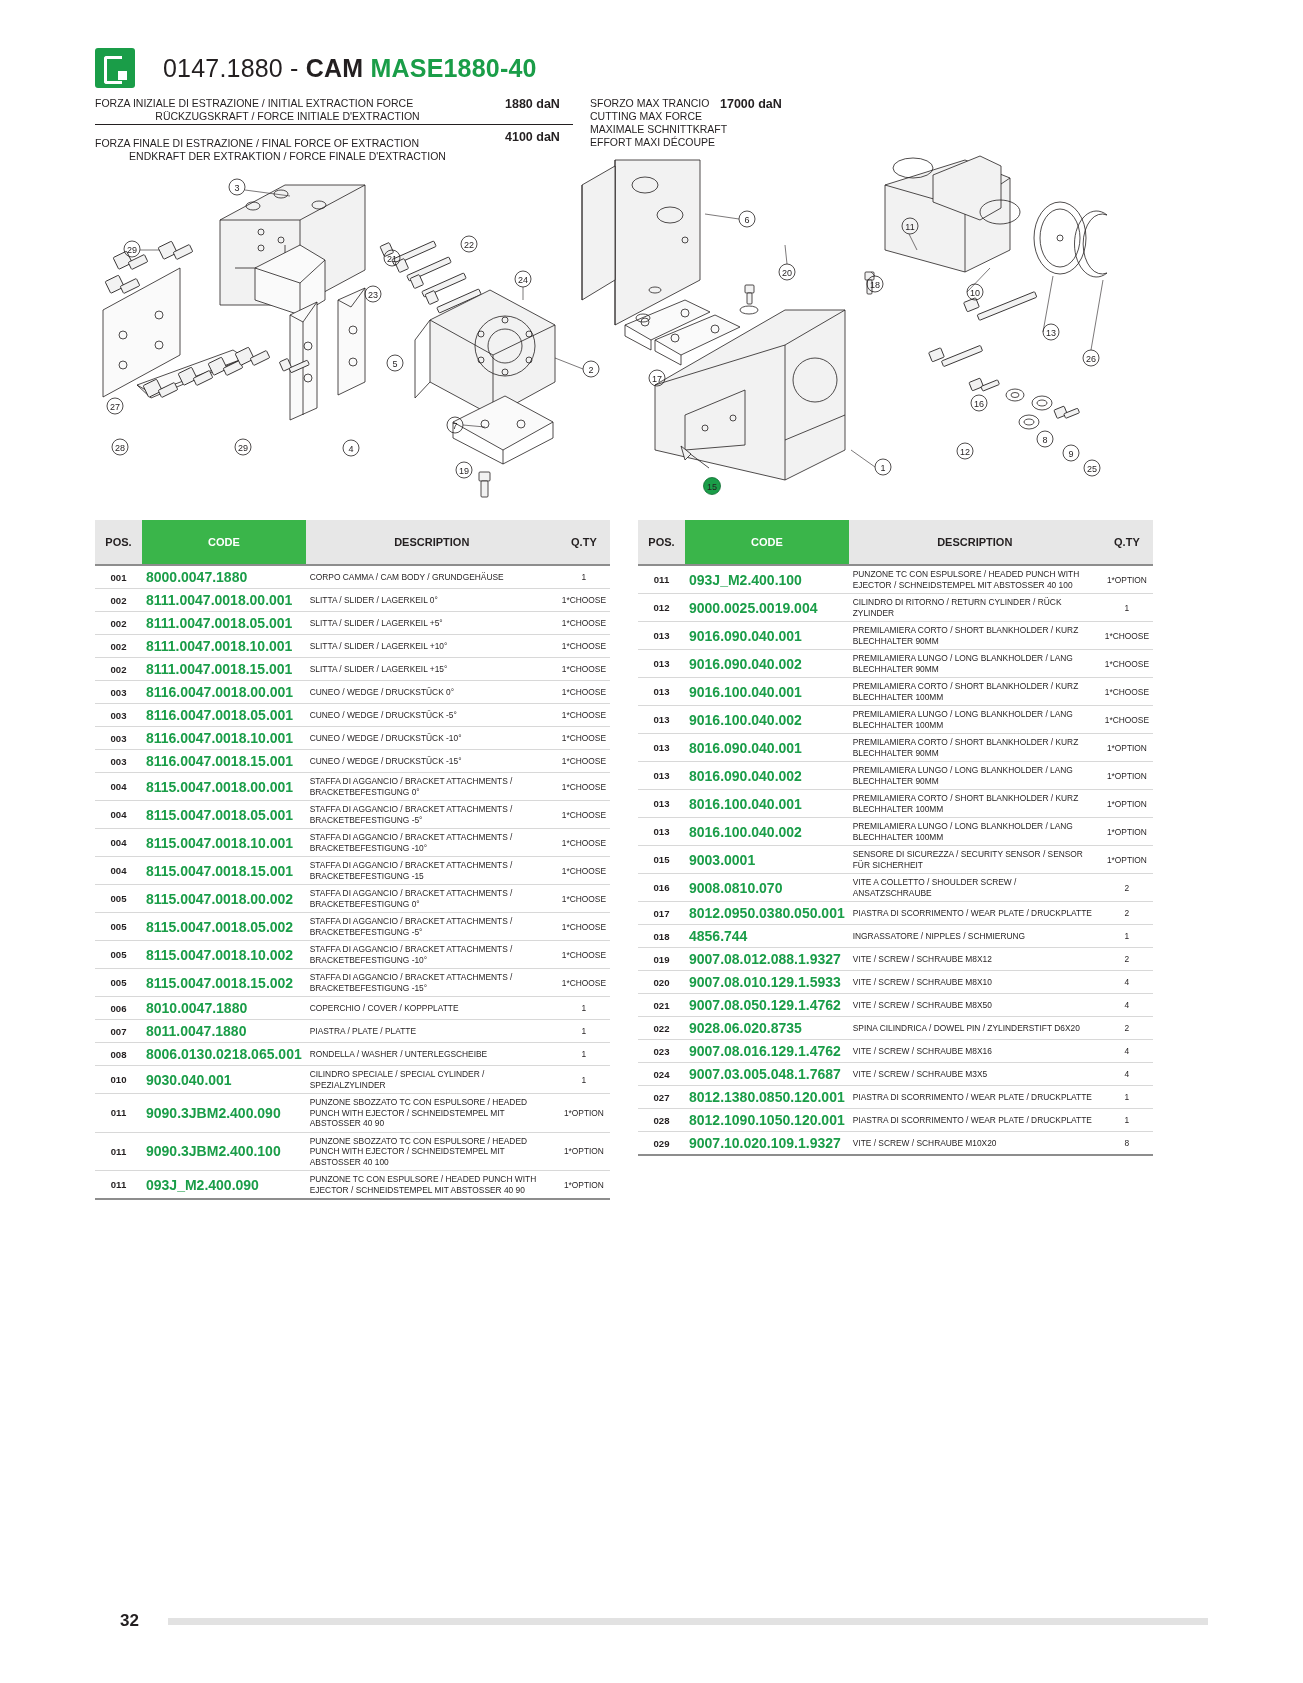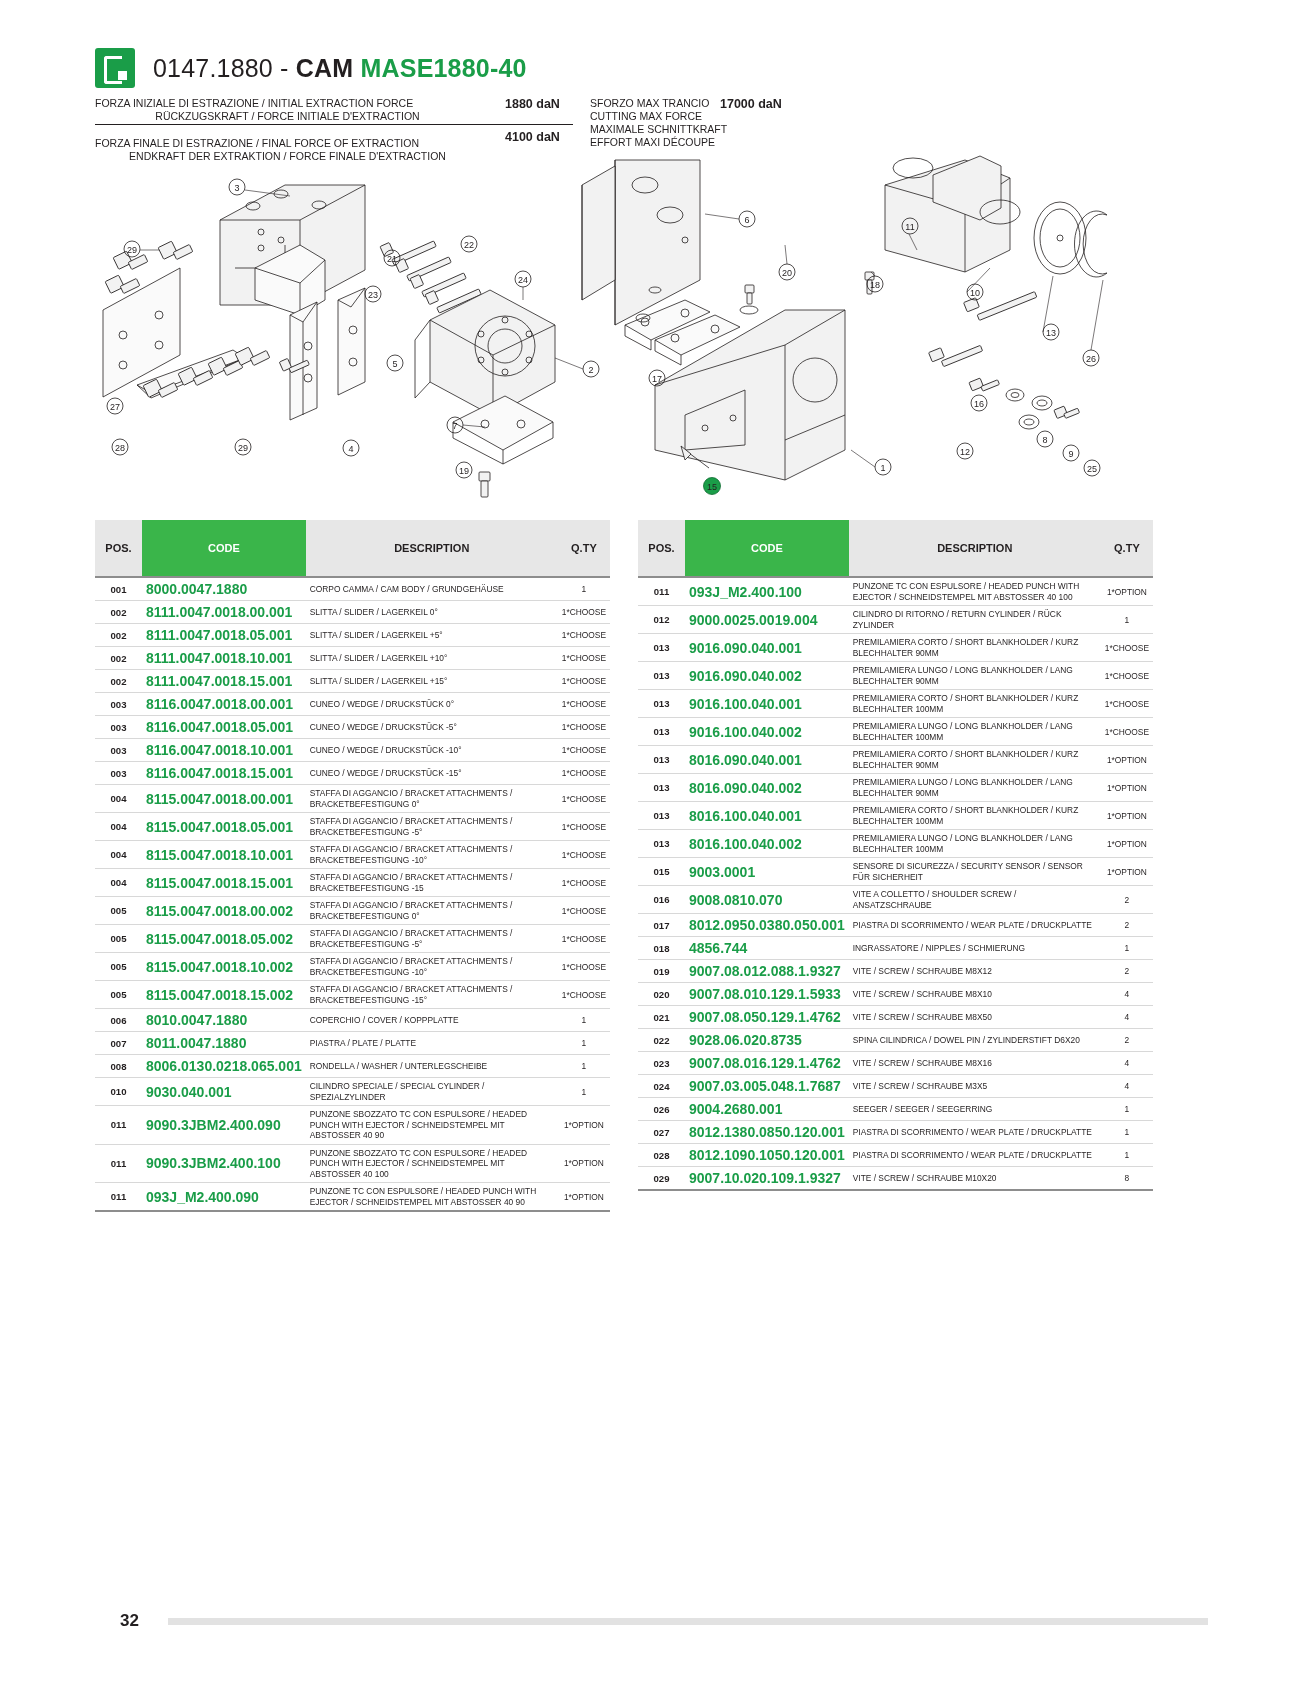--- a/index.html
+++ b/index.html
@@ -9,21 +9,21 @@
     background:#ffffff;
     font-family:"Liberation Sans", sans-serif;
     color:#231f20;
     position:relative;
     overflow:hidden;
   }
   .page { position:absolute; inset:0; }
 
   
   .hdr { position:absolute; left:95px; top:48px; width:1120px; }
-  .hdr-row { display:flex; align-items:center; gap:18px; }
+  .hdr-row { display:flex; align-items:center; gap:28px; }
   .logo-box {
     width:40px; height:40px; background:#1a9d48; border-radius:3px;
     position:relative;
   }
   .logo-box:before {
     content:""; position:absolute; left:9px; top:8px; width:15px; height:22px;
     border:3px solid #ffffff; border-right:none; border-radius:3px 0 0 3px;
   }
   .logo-box:after {
     content:""; position:absolute; right:8px; bottom:8px; width:9px; height:9px;
@@ -54,21 +54,21 @@
   .drawing svg { display:block; }
 
   
   .tbl-wrap { position:absolute; top:520px; }
   .tbl-left { left:95px; width:515px; }
   .tbl-right { left:638px; width:515px; }
 
   table.parts { width:100%; border-collapse:collapse; font-size:9.2px; }
   table.parts thead th {
     background:#e7e7e7; color:#231f20; font-size:11px; font-weight:700;
-    padding:22px 4px; text-align:center; border:none;margin-top:36px;
+    padding:16px 4px; text-align:center; border:none;margin-top:36px;
   }
   table.parts thead th.th-code { background:#3ab54a; color:#ffffff; }
   table.parts thead th.th-pos { width:47px; }
   table.parts thead th.th-desc { width:auto; }
   table.parts thead th.th-qty { width:48px; }
   table.parts thead tr { border-bottom:2px solid #ffffff; }
 
   table.parts tbody td {
     border-bottom:1px solid #d8d8d8;
     padding:3px 4px;
@@ -715,26 +715,20 @@
             <td class="c-desc">VITE / SCREW / SCHRAUBE  M8X16</td>
             <td class="c-qty">4</td>
           </tr>
           <tr>
             <td class="c-pos">024</td>
             <td class="c-code">9007.03.005.048.1.7687</td>
             <td class="c-desc">VITE / SCREW / SCHRAUBE  M3X5</td>
             <td class="c-qty">4</td>
           </tr>
           <tr>
-            <td class="c-pos">026</td>
-            <td class="c-code">9004.2680.001</td>
-            <td class="c-desc">SEEGER / SEEGER / SEEGERRING</td>
-            <td class="c-qty">1</td>
-          </tr>
-          <tr>
             <td class="c-pos">027</td>
             <td class="c-code">8012.1380.0850.120.001</td>
             <td class="c-desc">PIASTRA DI SCORRIMENTO / WEAR PLATE / DRUCKPLATTE</td>
             <td class="c-qty">1</td>
           </tr>
           <tr>
             <td class="c-pos">028</td>
             <td class="c-code">8012.1090.1050.120.001</td>
             <td class="c-desc">PIASTRA DI SCORRIMENTO / WEAR PLATE / DRUCKPLATTE</td>
             <td class="c-qty">1</td>

